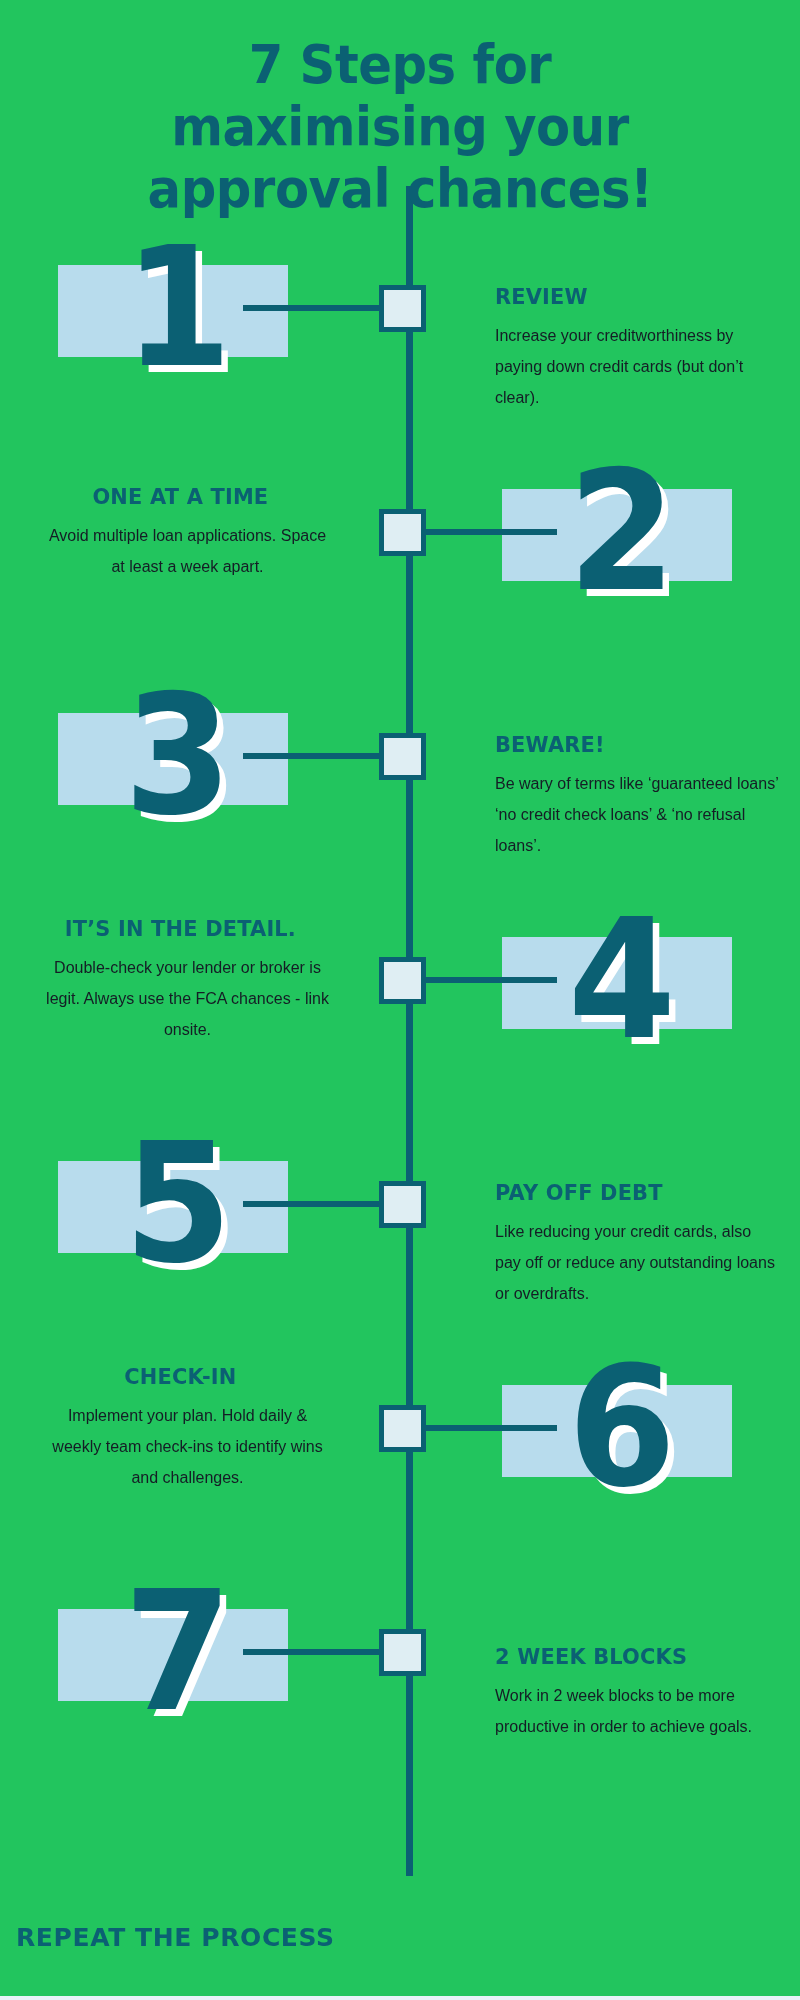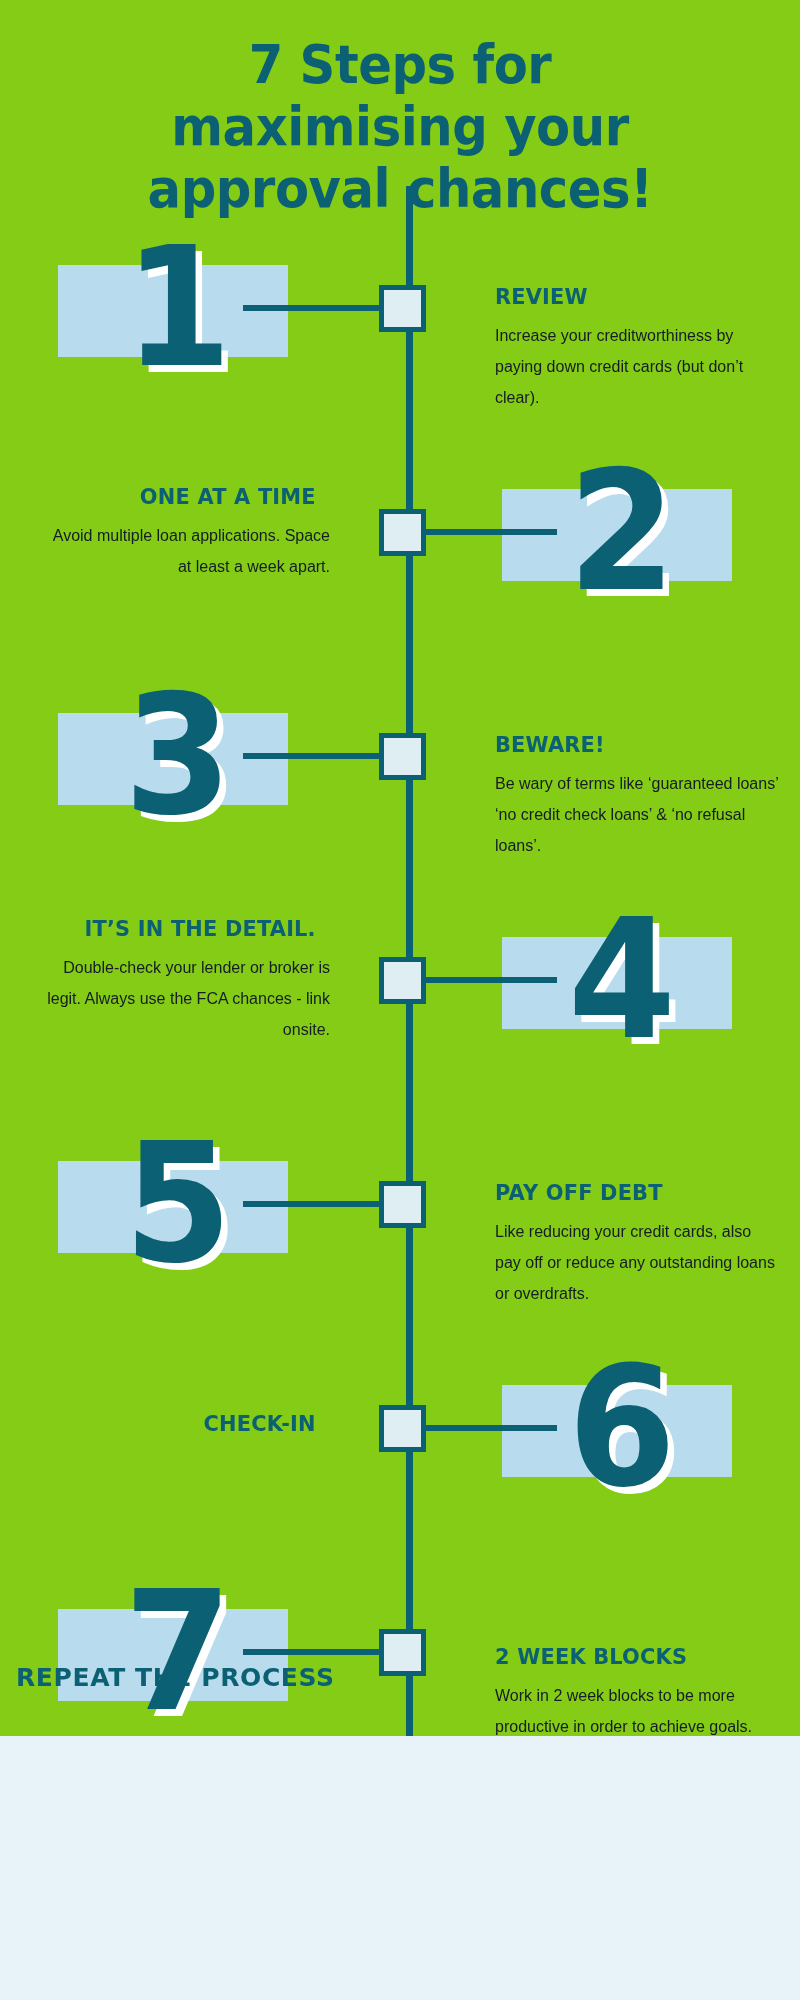--- a/index.html
+++ b/index.html
@@ -9,22 +9,22 @@
     width: 800px;
     height: 2000px;
     background: #e7f3f8;
     font-family: "Liberation Sans", sans-serif;
     overflow: hidden;
   }
 
   .infographic {
     position: relative;
     width: 800px;
-    height: 1736px;
-    background: #84cc16;
+    height: 1996px;
+    background: #22c55e;
     overflow: hidden;
     text-decoration: underline;
   }
 
   
   .title {
     position: absolute;
     top: 34px;
     left: 0;
     width: 800px;
@@ -125,21 +125,21 @@
     transform: scaleX(0.94);
   }
 
   
   .txt {
     position: absolute;
     top: 50%;
     width: 285px;
     transform: translateY(-50%);
   }
-  .txt.left  { left: 45px;  text-align: right; }
+  .txt.left  { left: 45px;  text-align: center; }
   .txt.right { right: 20px; left: auto; text-align: left; margin-top: 40px; }
 
   .txt-head {
     font-family: "DejaVu Sans", sans-serif;
     font-weight: 700;
     font-size: 22px;
     line-height: 28px;
     letter-spacing: 0.2px;
     color: #0b6073;
     margin-bottom: 9px;
@@ -247,20 +247,21 @@
       </div>
       <div class="step" style="top: 1328px;">
         <div class="arm right"></div>
         <div class="node"></div>
         <div class="num-wrap right">
           <div class="num-band"></div>
           <div class="numeral">6</div>
         </div>
         <div class="txt left">
           <div class="txt-head">CHECK-IN</div>
+          <div class="txt-body">Implement your plan. Hold daily &amp; weekly team check-ins to identify wins and challenges.</div>
         </div>
       </div>
       <div class="step" style="top: 1552px;">
         <div class="arm left"></div>
         <div class="node"></div>
         <div class="num-wrap left">
           <div class="num-band"></div>
           <div class="numeral">7</div>
         </div>
         <div class="txt right">

